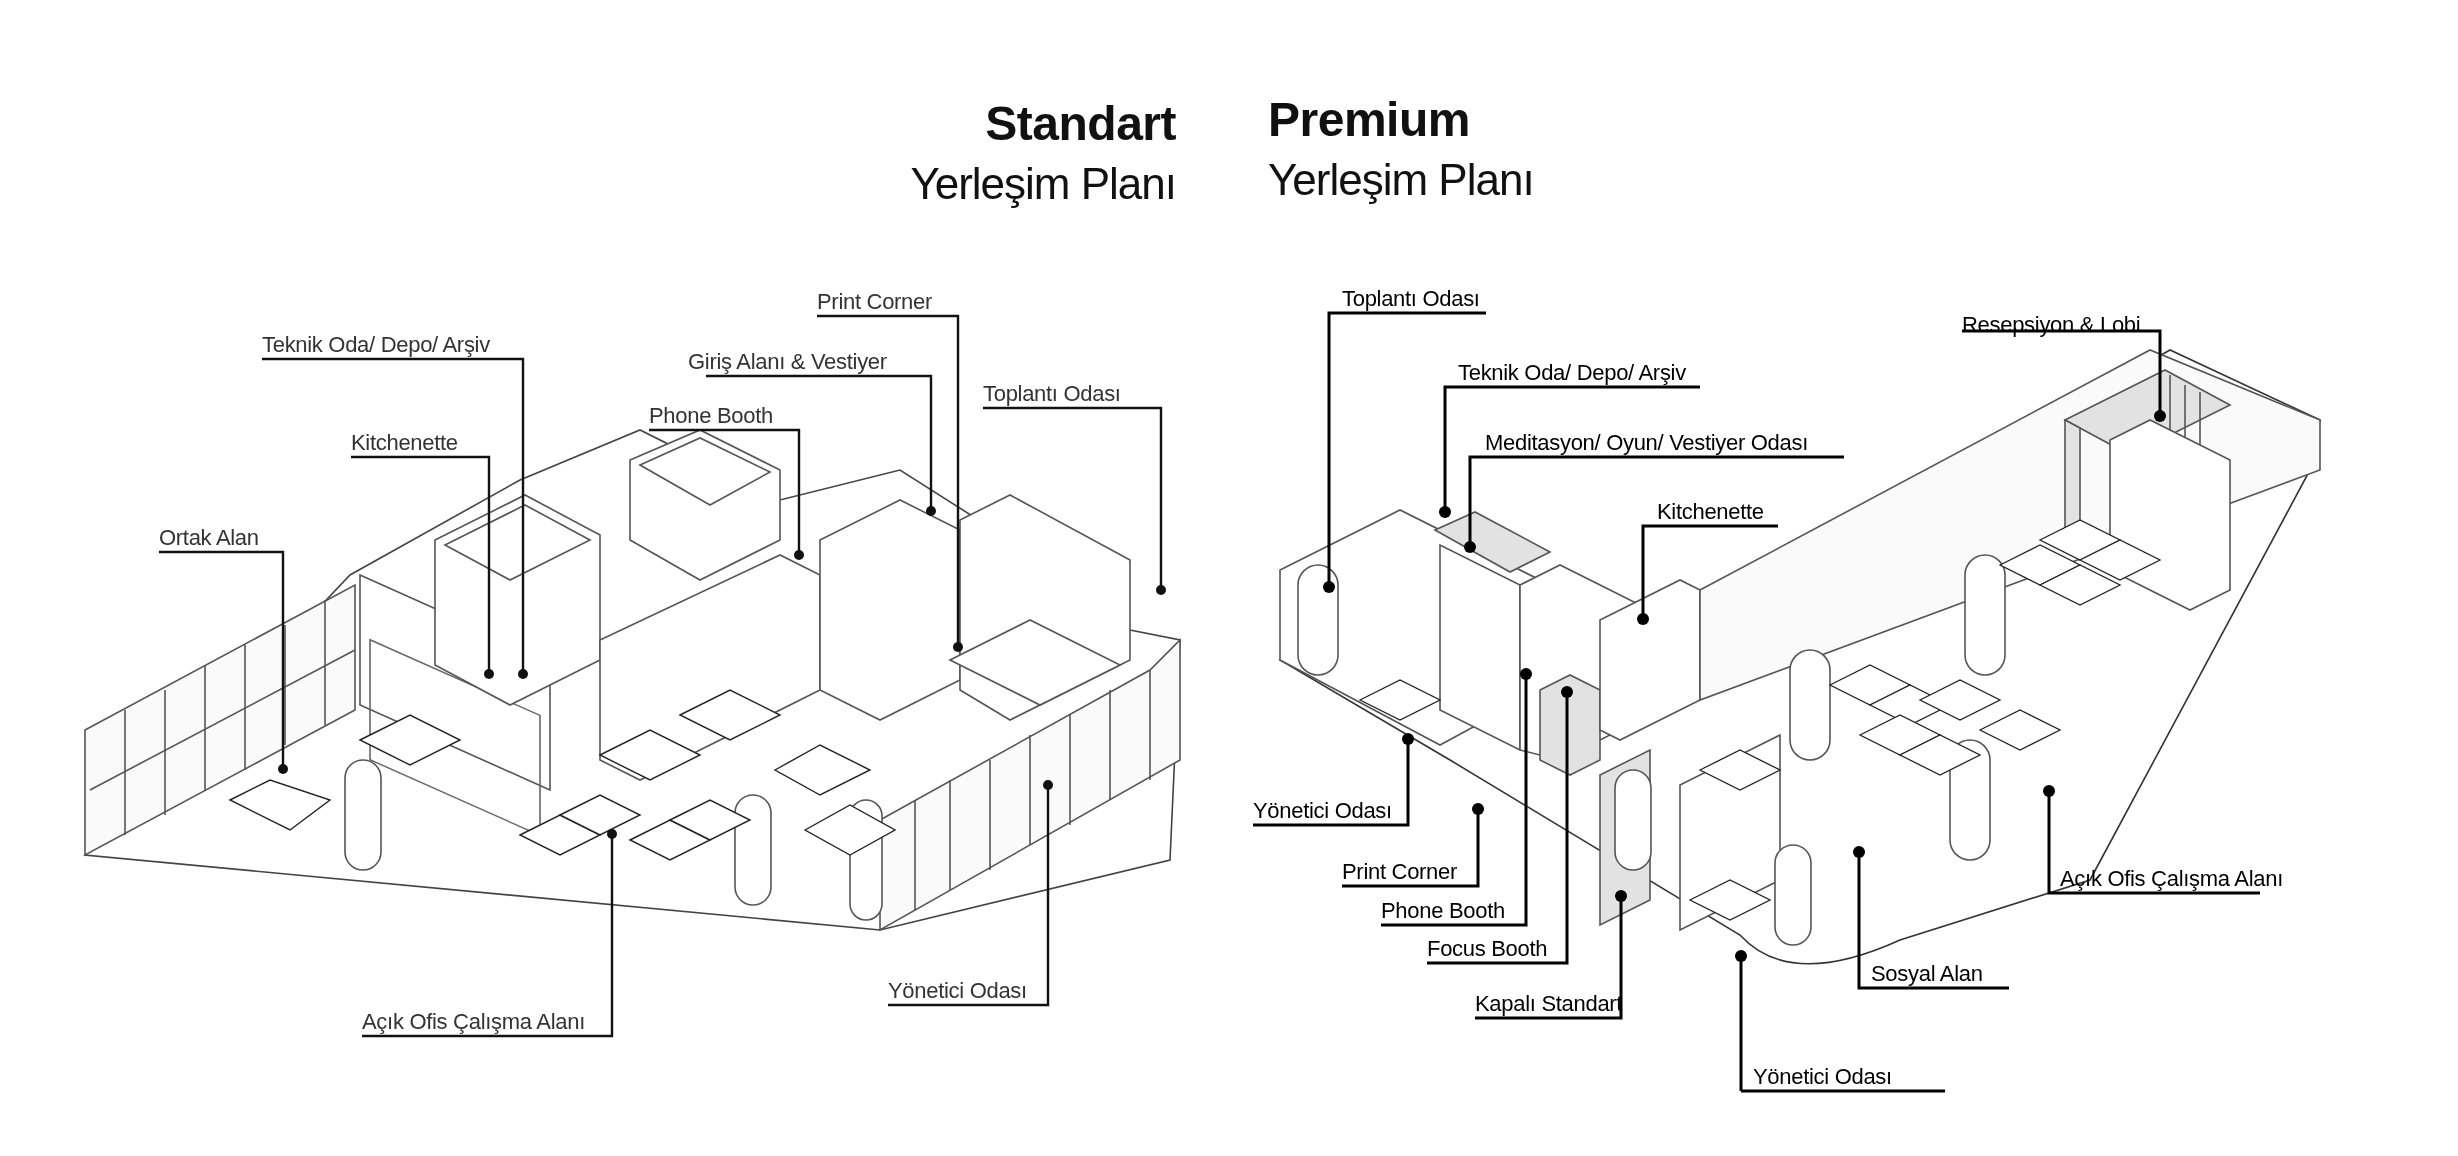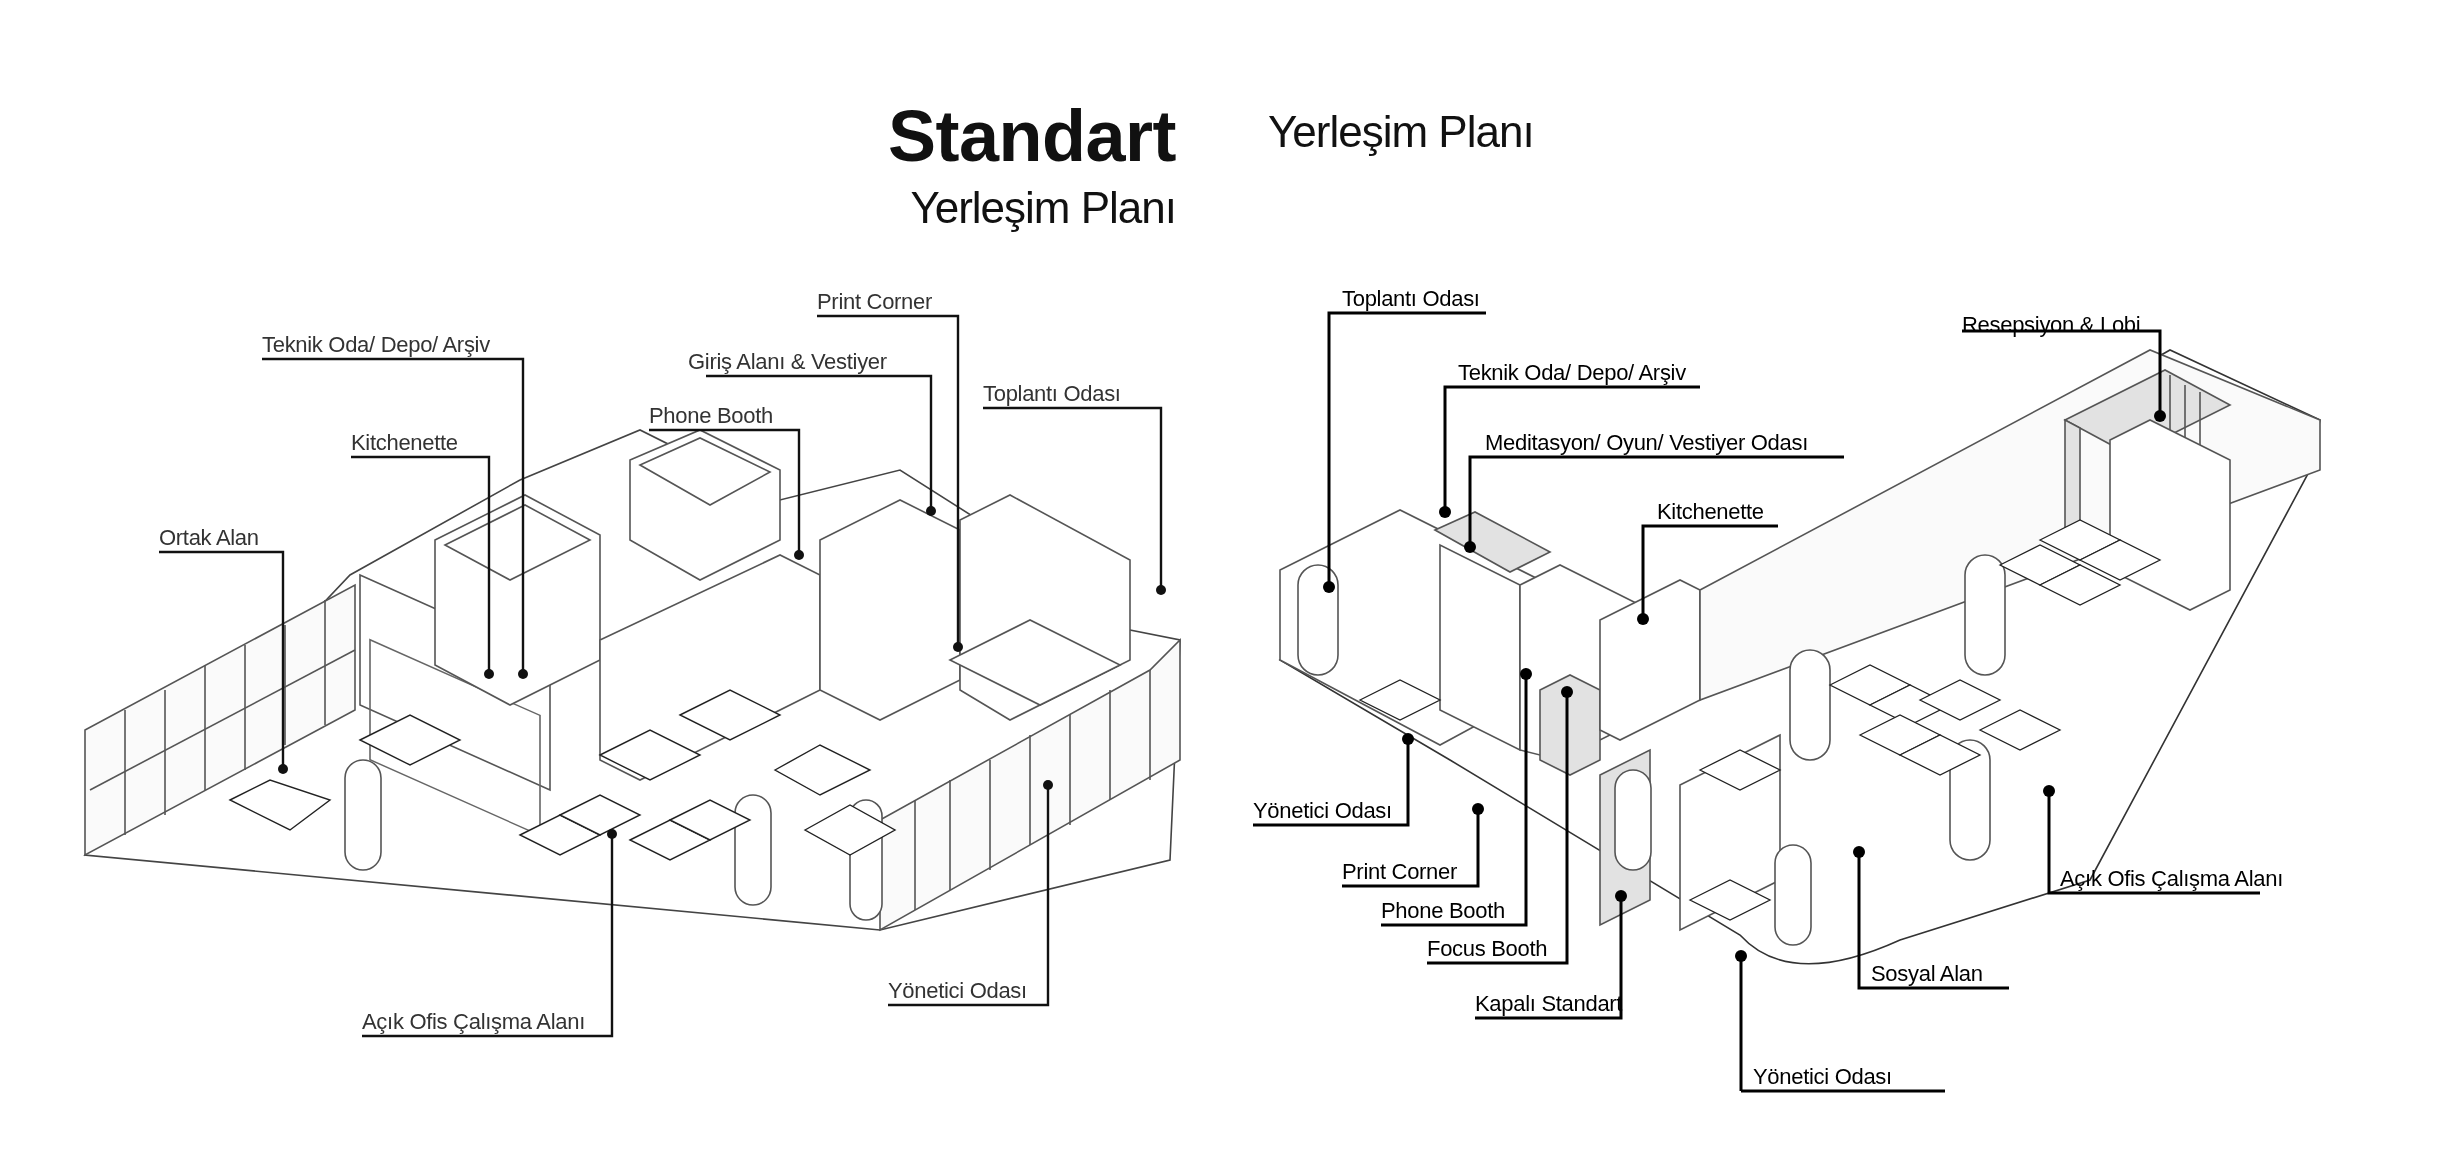--- a/index.html
+++ b/index.html
@@ -1,37 +1,38 @@
 <!DOCTYPE html>
 <html><head>
 <meta charset="utf-8">
 <style>
   html, body { margin: 0; padding: 0; background: #ffffff; }
   body { width: 2458px; height: 1156px; position: relative; overflow: hidden;
          font-family: "Liberation Sans", sans-serif; color: #111; }
   .title-block { position: absolute; }
-  .title-bold { font-weight: 700; font-size: 72px; line-height: 1; letter-spacing: -0.5px; }
+  .title-bold { font-weight: 700; font-size: 48px; line-height: 1; letter-spacing: -0.5px; }
   .title-light { font-weight: 400; font-size: 44px; line-height: 1; letter-spacing: -1px; }
   #std-title { right: 1282px; top: 100px; text-align: right; }
   #std-title .title-light { margin-top: 14px; }
   #prm-title { left: 1268px; top: 96px; text-align: left; }
   #prm-title .title-light { margin-top: 14px; }
   svg.drawing { position: absolute; left: 0; top: 0; }
   .lbl { position: absolute; font-size: 22px; line-height: 1; white-space: nowrap; letter-spacing: -0.3px; }
   .lbl.std { color: #333; }
   .lbl.prm { color: #000; }
 </style>
 </head>
 <body>
 
 <div id="std-title" class="title-block">
   <div class="title-bold">Standart</div>
   <div class="title-light">Yerleşim Planı</div>
 </div>
 <div id="prm-title" class="title-block">
+  <div class="title-bold">Premium</div>
   <div class="title-light">Yerleşim Planı</div>
 </div>
 
 <svg class="drawing" width="2458" height="1156" viewBox="0 0 2458 1156">
 
   <g stroke="#555" stroke-width="1.6" fill="none">
 
     <polygon points="85,855 350,575 520,480 640,430 780,500 900,470 1010,540 1130,630 1180,640 1170,860 880,930 85,855" fill="#fff" stroke="#444"></polygon>
 
     <polygon points="85,855 85,730 355,585 355,710" fill="#fafafa"></polygon>

